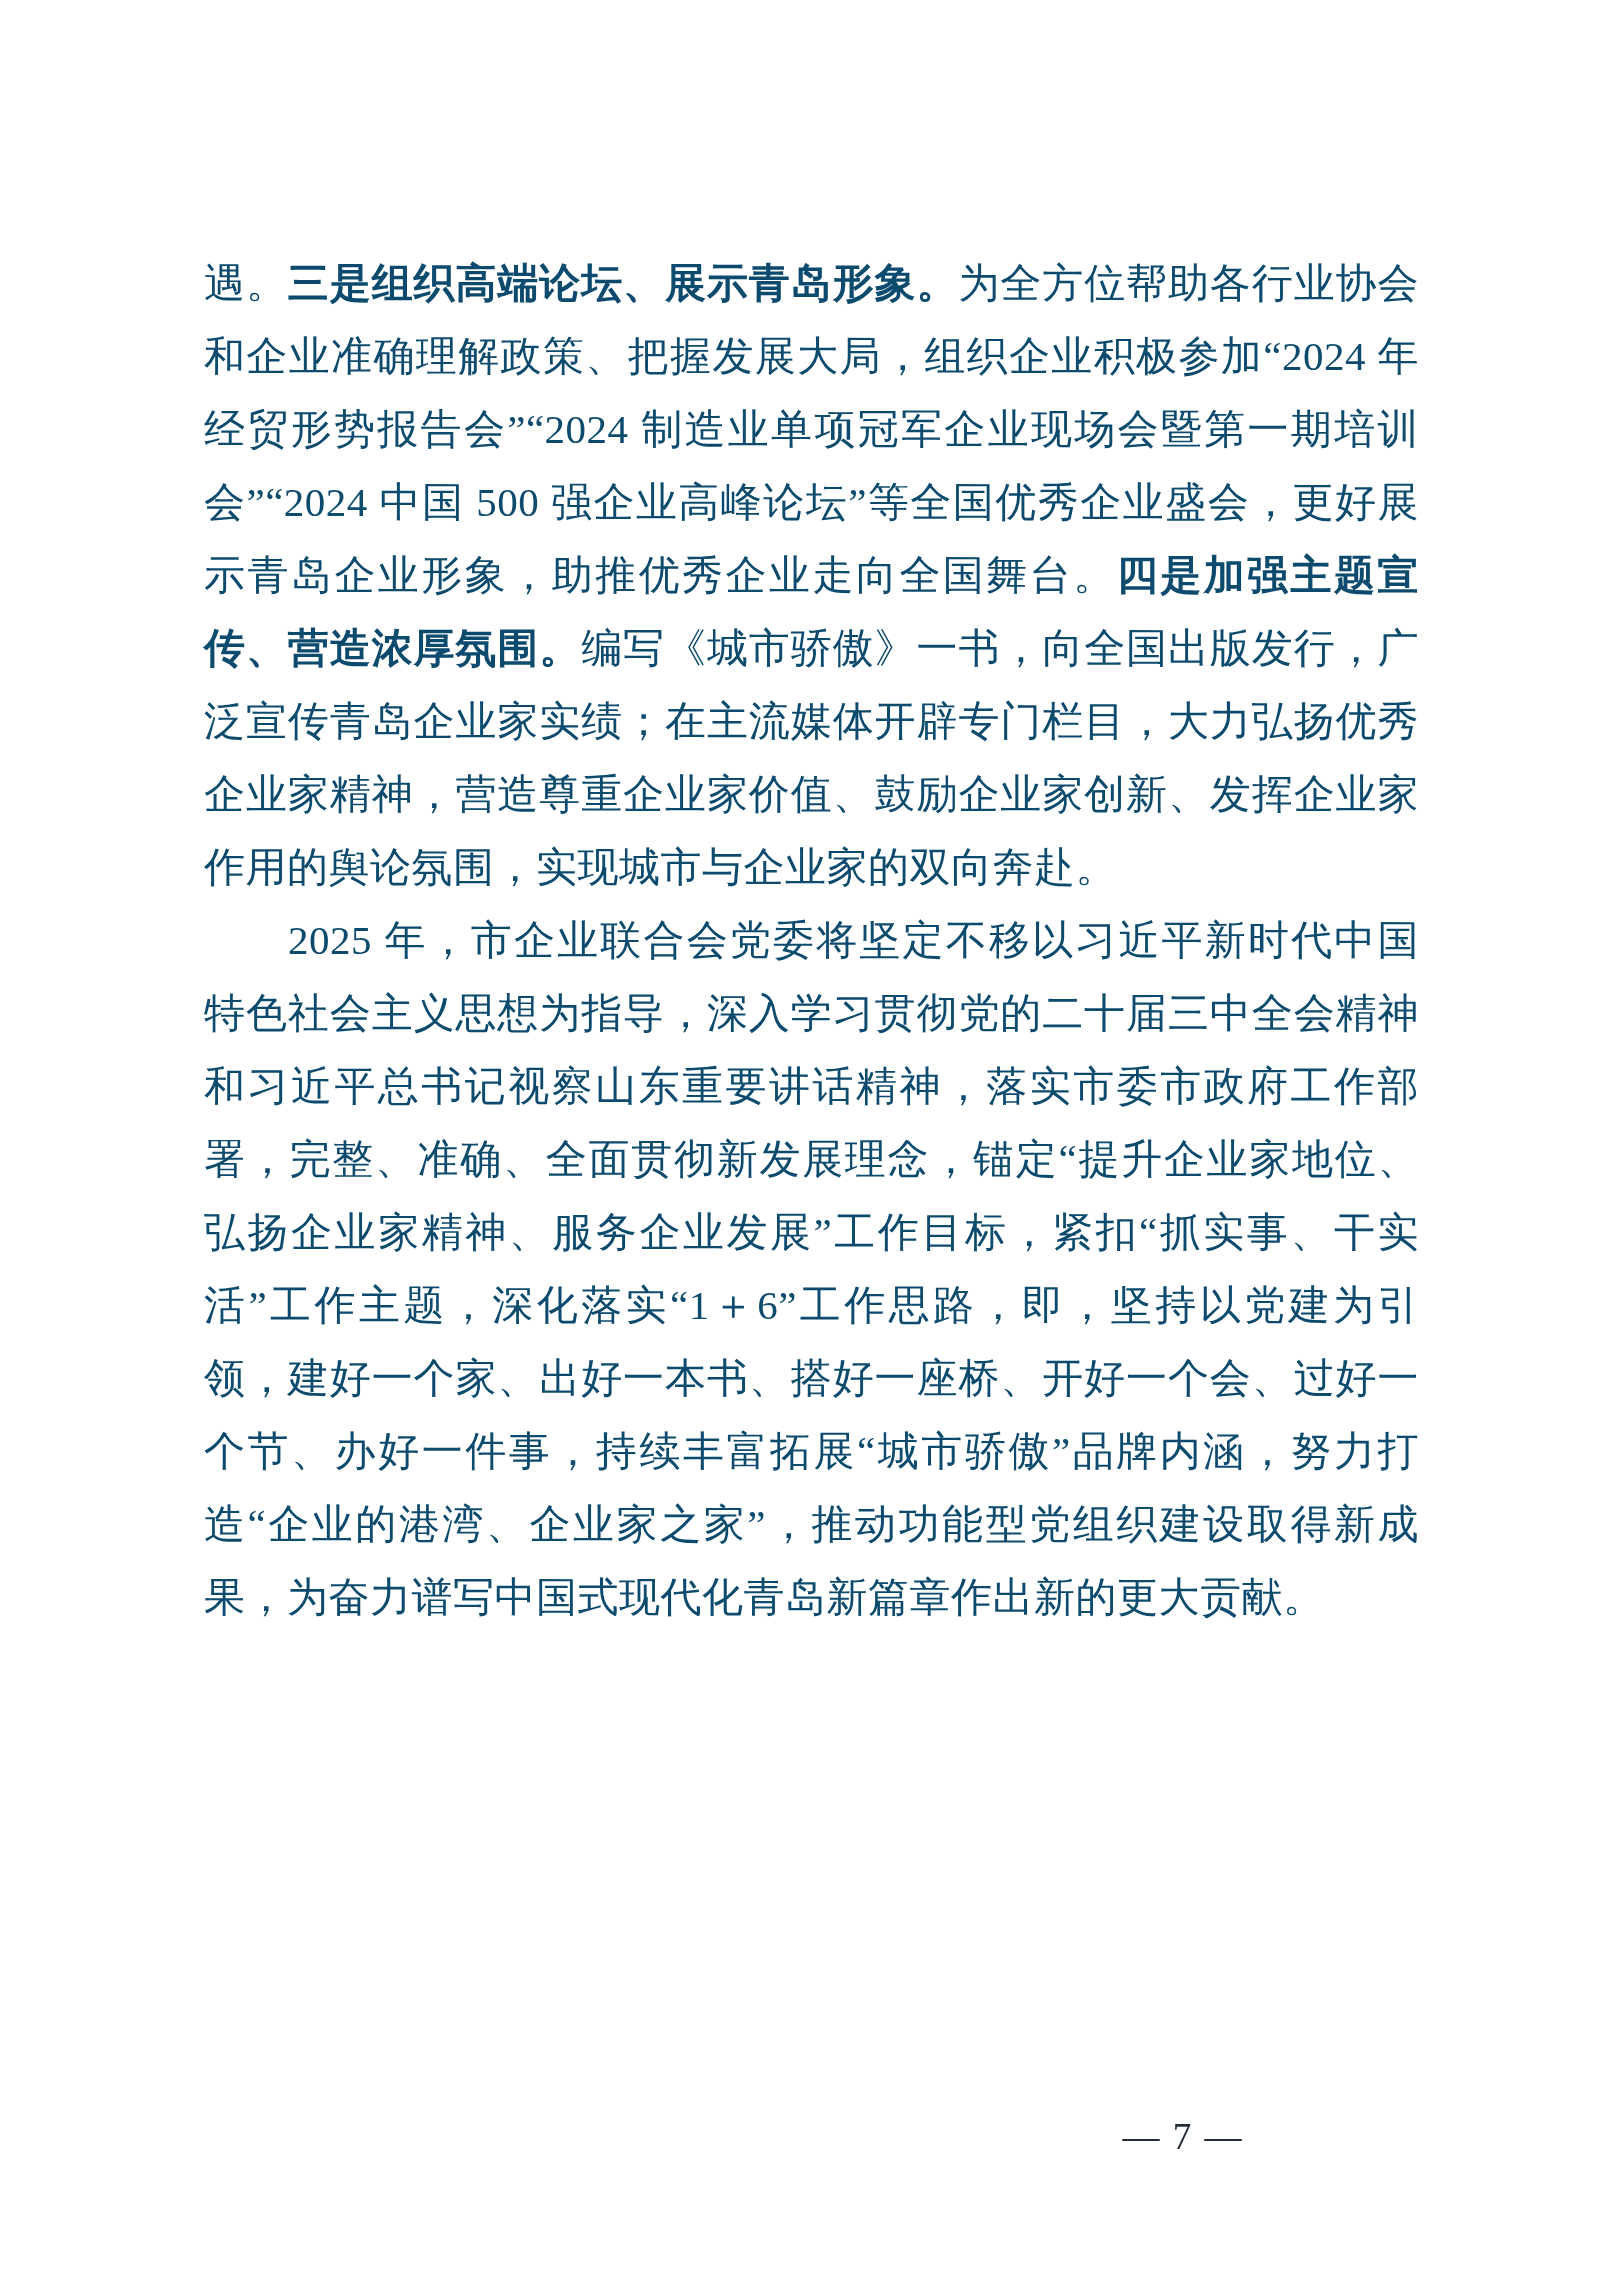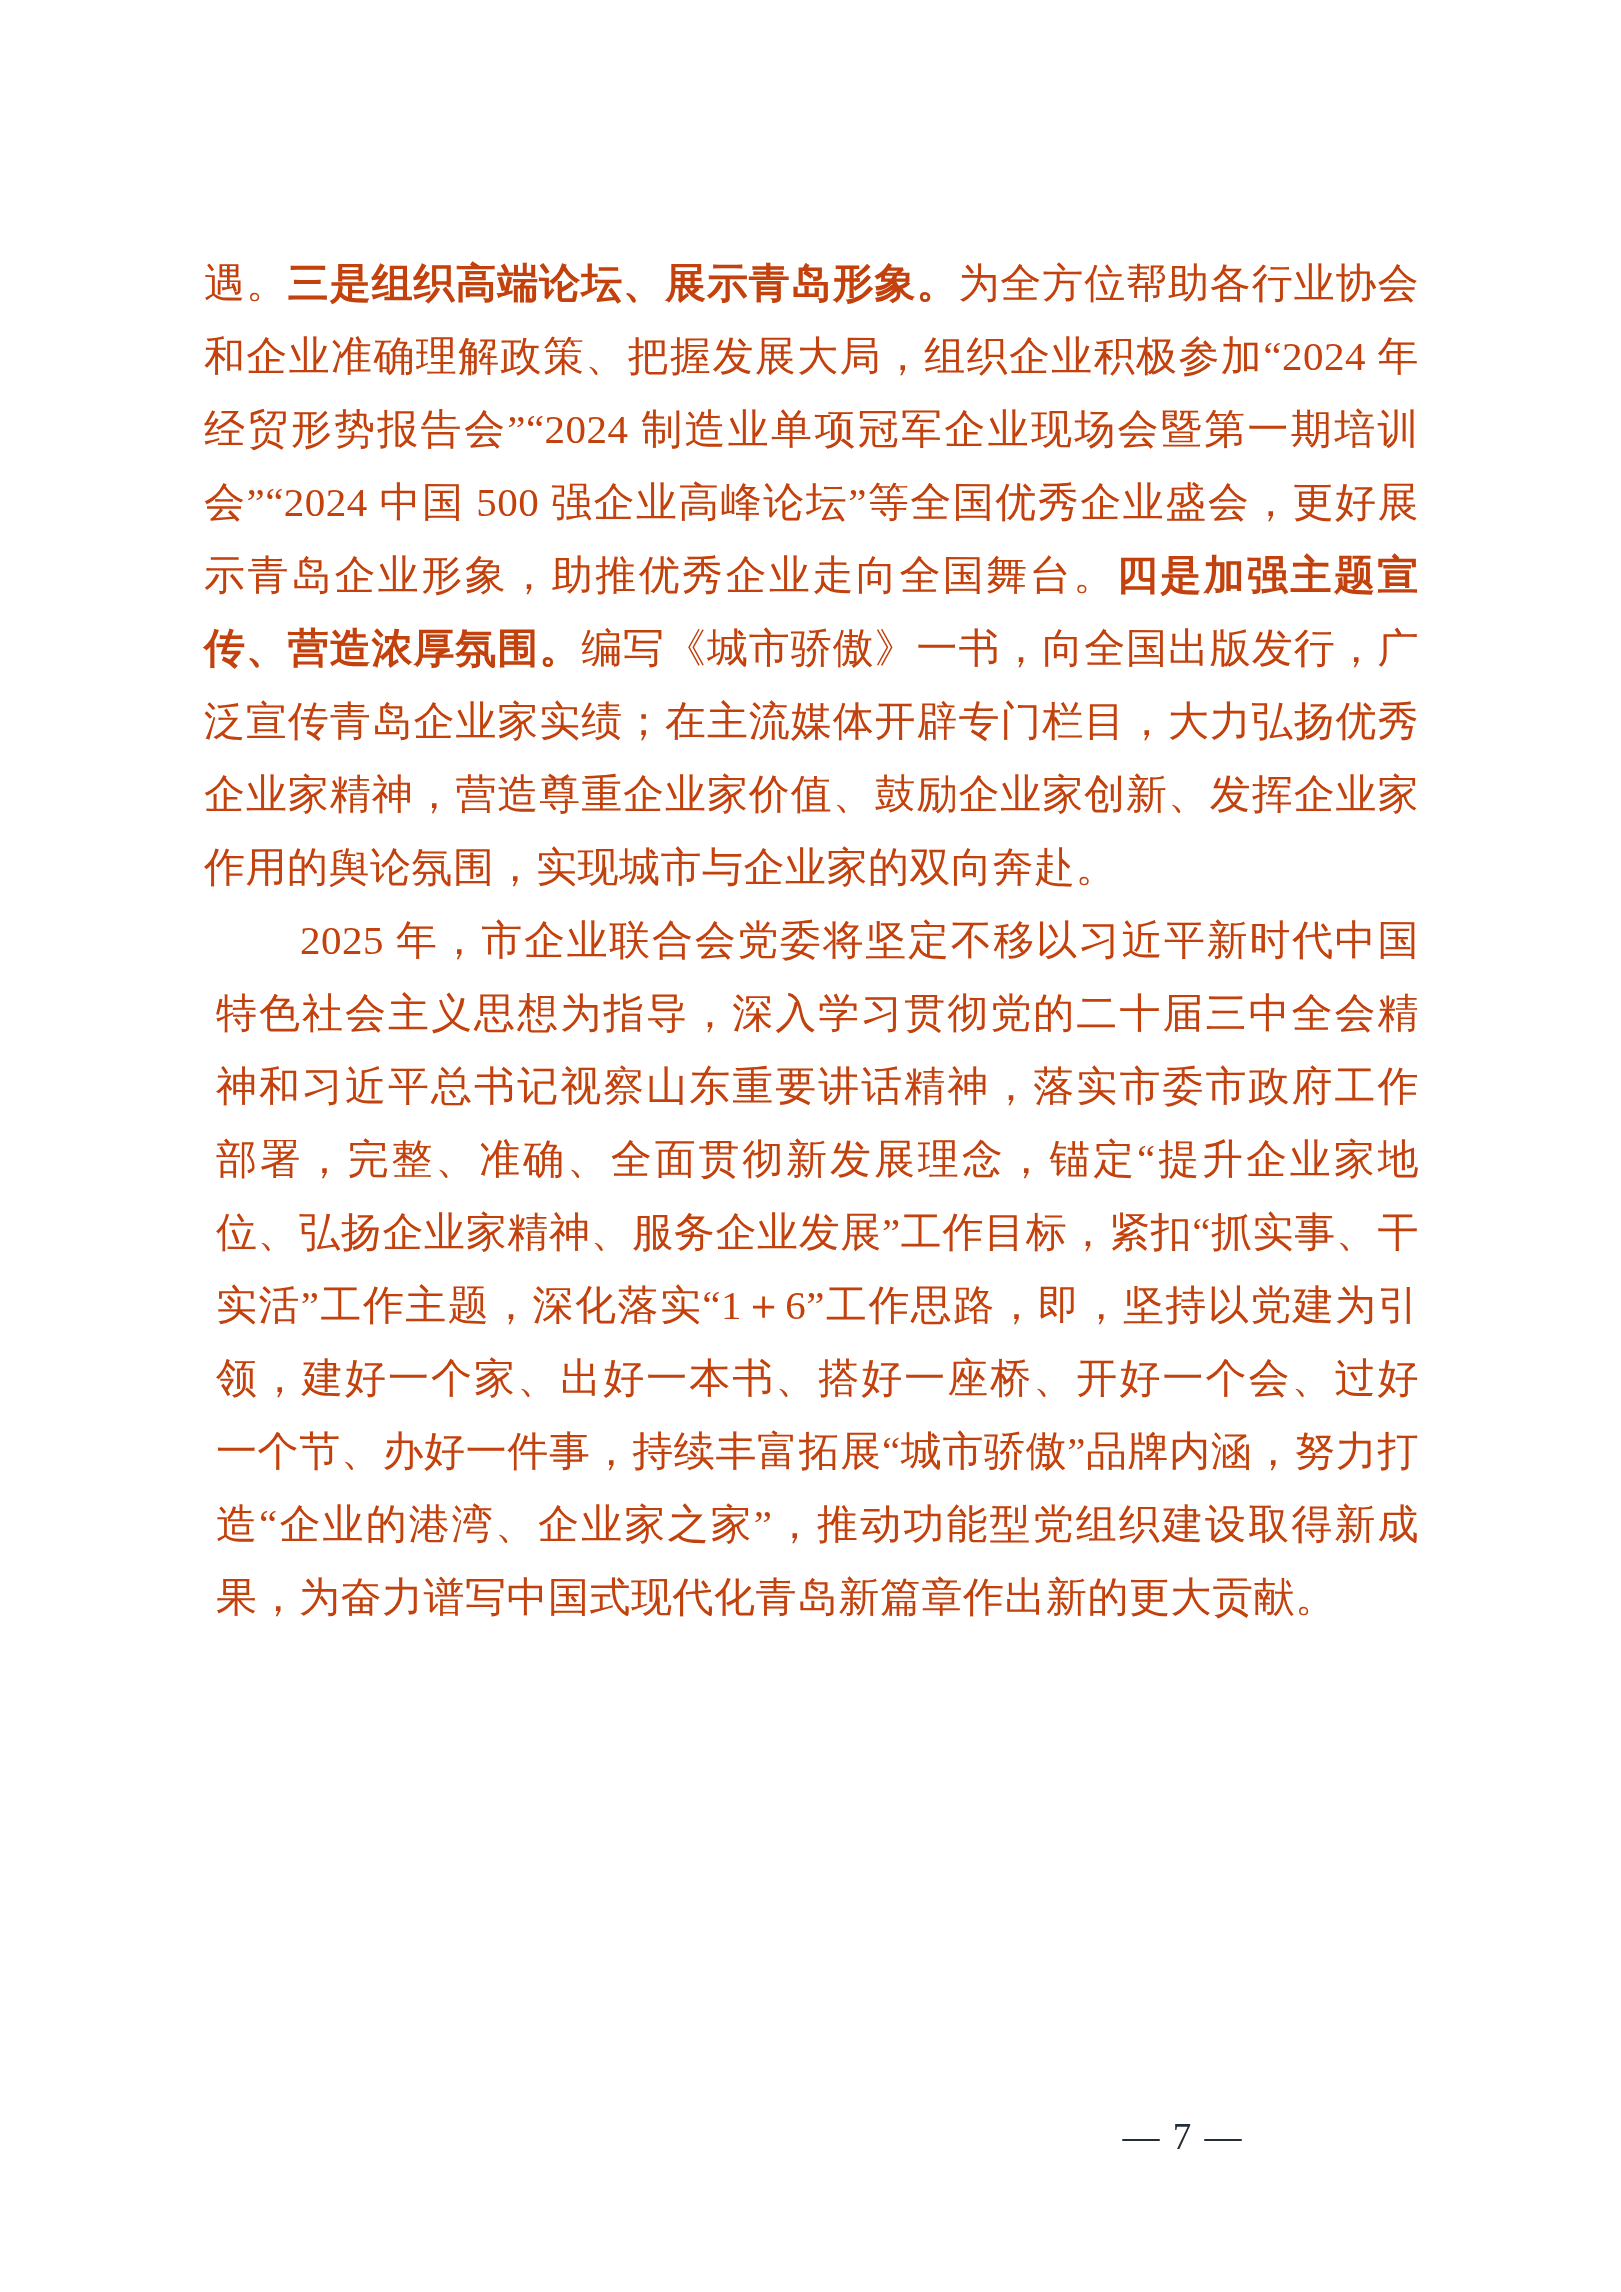--- a/index.html
+++ b/index.html
@@ -18,32 +18,31 @@
     box-sizing: border-box;
     overflow: hidden;
   }
   .content {
     position: absolute;
     left: 204px;
     top: 247px;
     width: 1215px;
   }
   .para {
-    color: #c2410c;
+    color: #0c4a6e;
     font-size: 41px;
     line-height: 73px;
     text-align: justify;
     text-justify: inter-ideograph;
     letter-spacing: 0.5px;
     margin: 0 0 0 0;
     font-family: "Liberation Serif", "DejaVu Serif", serif;
   }
   .para + .para {
     margin-top: 0px;
-    margin-left: 12px;
   }
   .indent {
     text-indent: 84px;
   }
   .bold {
     font-weight: bold;
   }
   .page-number {
     position: absolute;
     left: 0;

